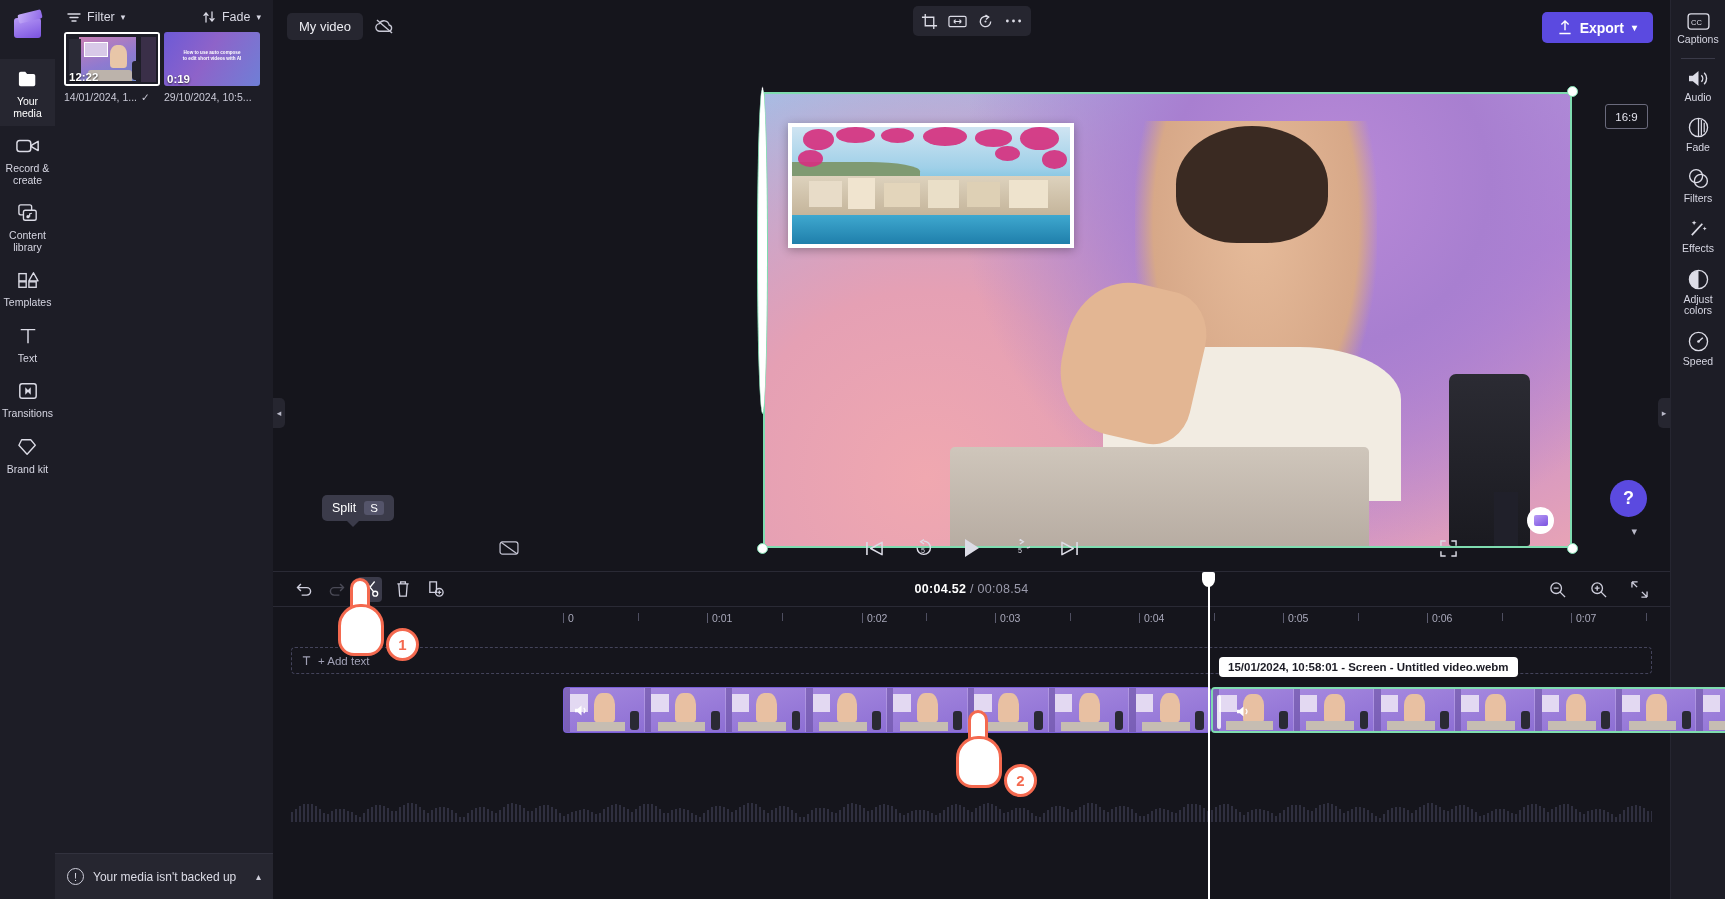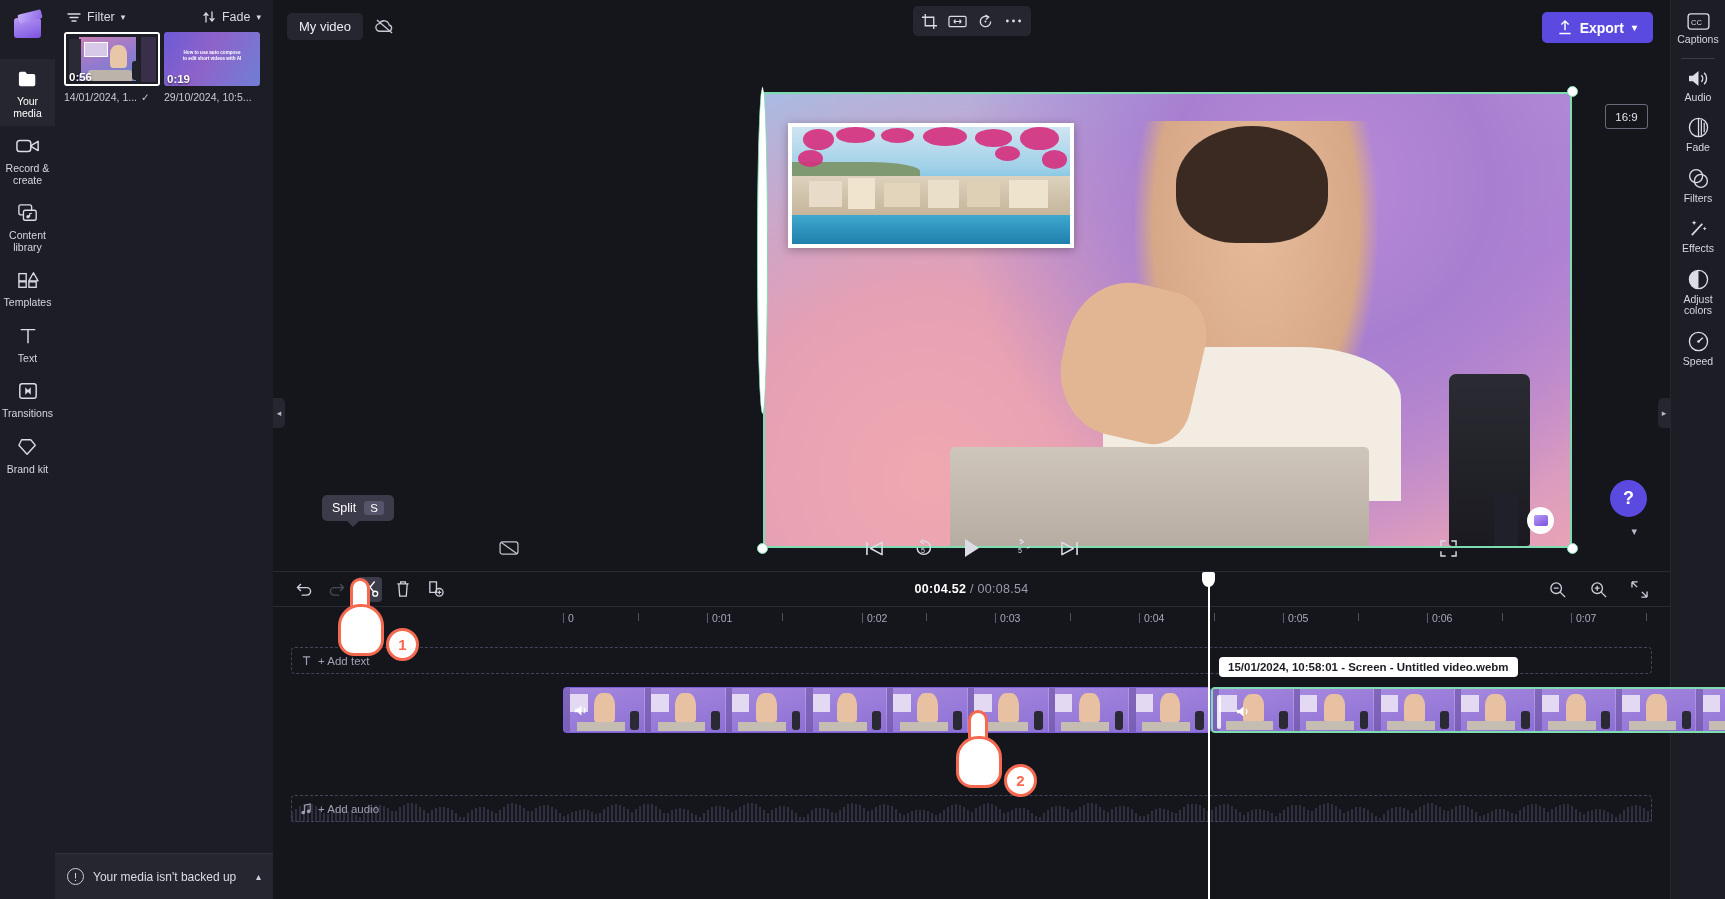--- a/index.html
+++ b/index.html
@@ -289,21 +289,21 @@
       <div class="thumb-wrap">
         <div class="thumb t1">
           <div class="t1bg"></div>
             <div class="t1right"></div>
             <div class="t1mid"></div>
             <div class="t1left"></div>
           <div class="t1ph"></div>
             <div class="t1per"></div>
             <div class="t1lap"></div>
             <div class="t1mic"></div>
-          <span class="th-dur">0:56</span>
+          <span class="th-dur">12:22</span>
         </div>
         <div class="th-cap">
           <span>14/01/2024, 1...</span>
           <span>✓</span>
         </div>
       </div>
       <div class="thumb-wrap">
         <div class="thumb t2">
           <div class="t2bg"></div>
           <div class="t2txt">How to use auto compose to edit short videos with AI</div>
@@ -1015,30 +1015,20 @@
             <div class="wbar" style="left: 1332px; height: 12.1px;"></div>
             <div class="wbar" style="left: 1336px; height: 14.9px;"></div>
             <div class="wbar" style="left: 1340px; height: 16.5px;"></div>
             <div class="wbar" style="left: 1344px; height: 16.9px;"></div>
             <div class="wbar" style="left: 1348px; height: 16.1px;"></div>
             <div class="wbar" style="left: 1352px; height: 14.2px;"></div>
             <div class="wbar" style="left: 1356px; height: 11.5px;"></div>
             <div class="wbar" style="left: 1360px; height: 10.9px;"></div>
           </div>
 
-        <div class="addtrack audio">
-          <span>
-            <svg width="11" height="12" viewBox="0 0 12 13">
-                <path d="M4 10V2.4l6-1.3V8.6" stroke="#a0a0b4" stroke-width="1.2" fill="none"></path>
-                <circle cx="2.4" cy="10.3" r="2" fill="#a0a0b4"></circle>
-                <circle cx="8.4" cy="9" r="2" fill="#a0a0b4"></circle>
-              </svg>
-          </span>
-          <span>+ Add audio</span>
-        </div>
       </div>
 
       <div class="playhead">
         <div class="ph-knob"></div>
       </div>
     </div>
   </div>
 
   <div class="rrail">
     <div class="rr-item">

